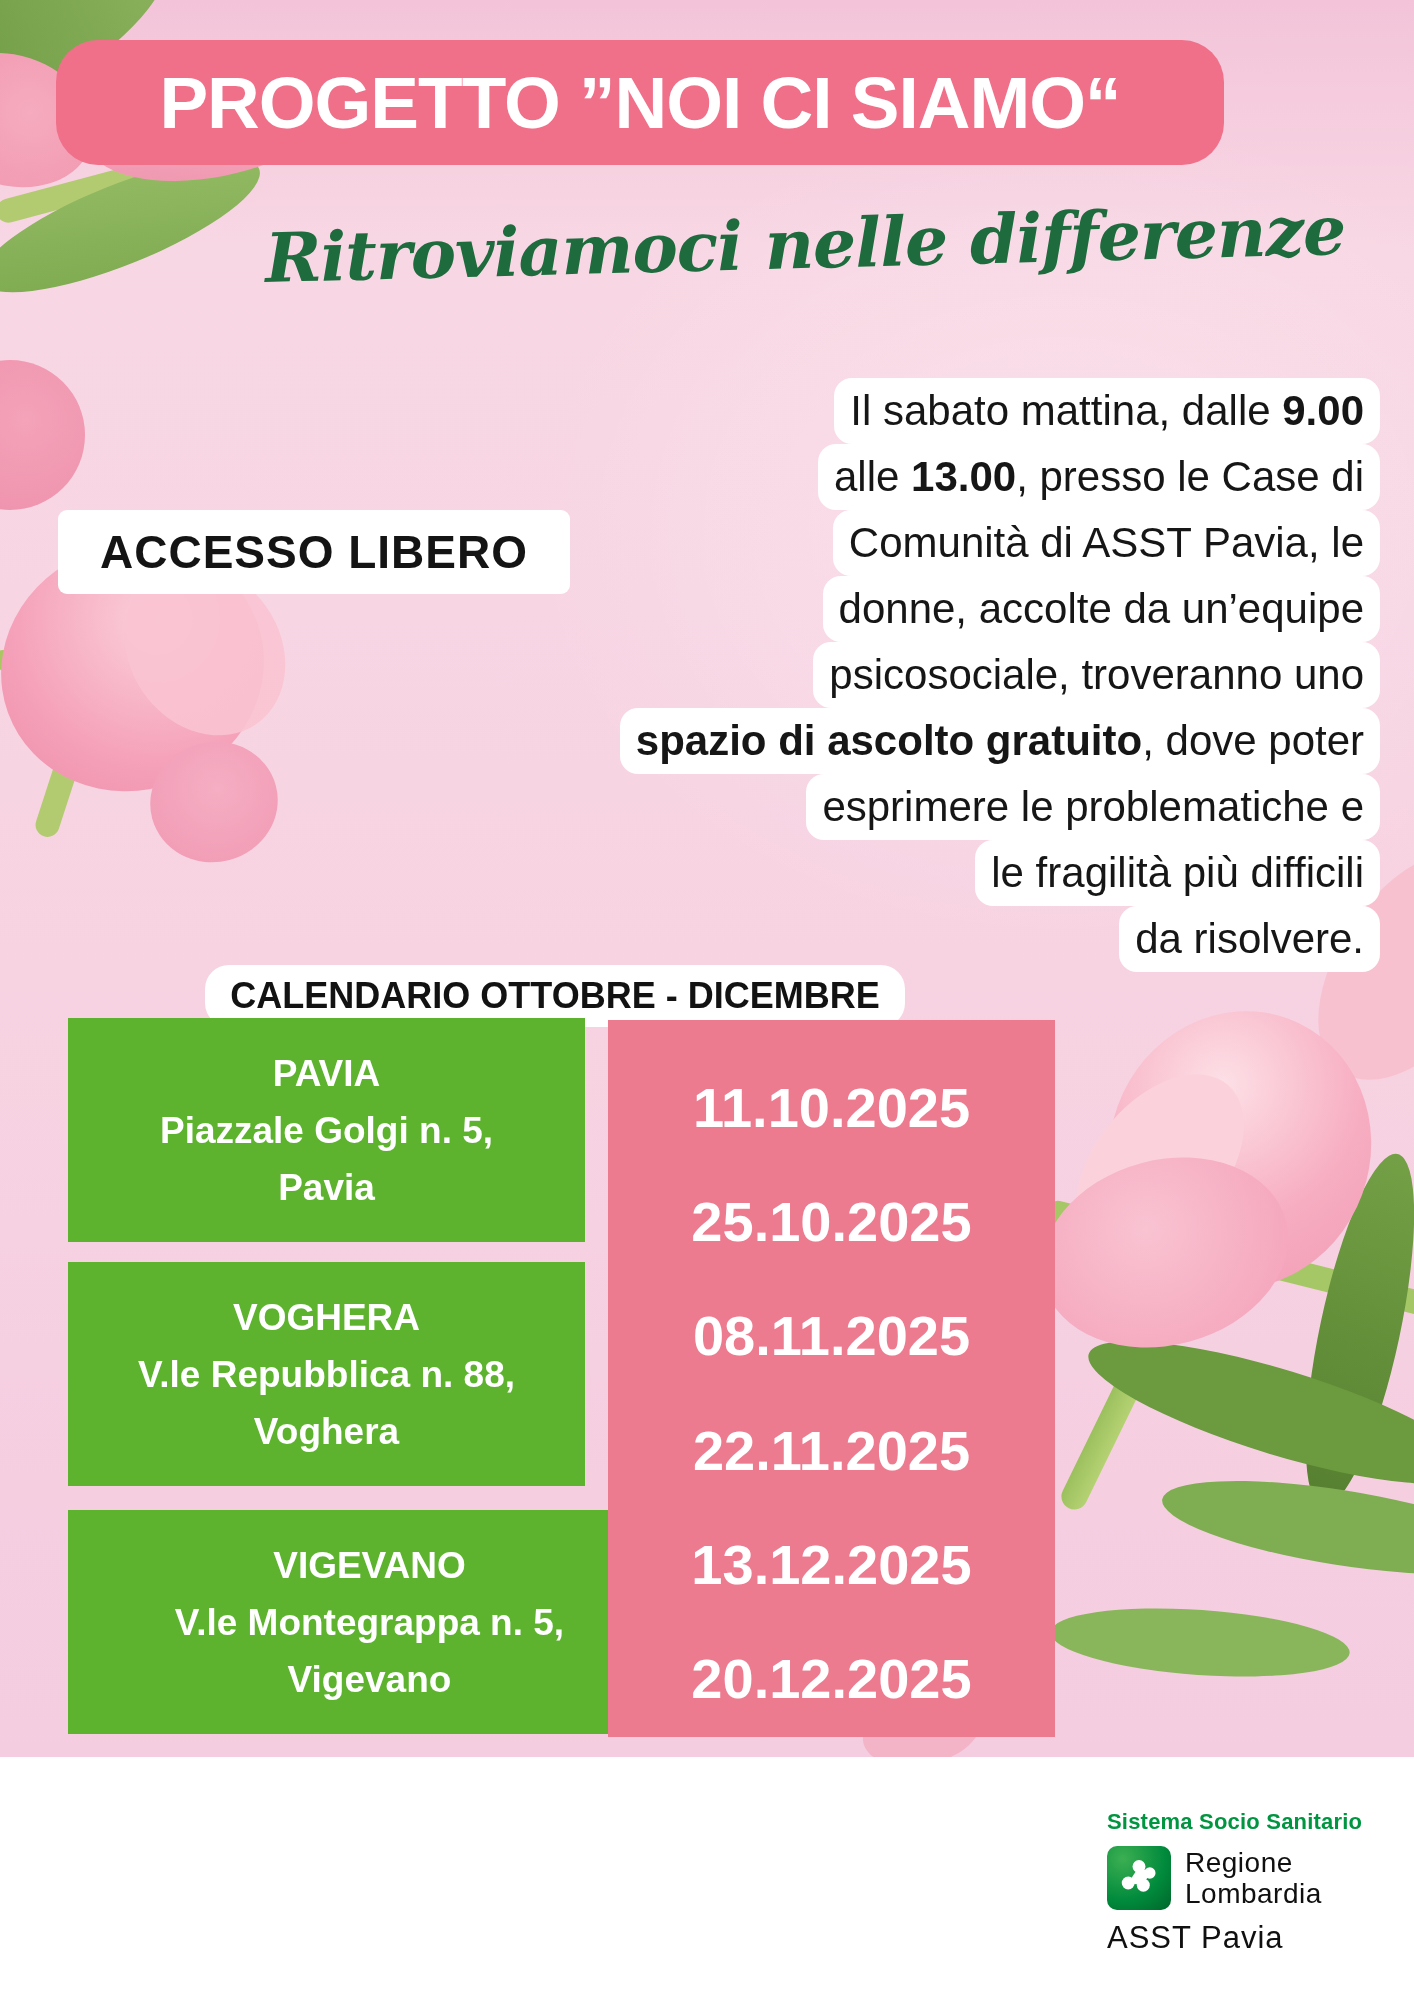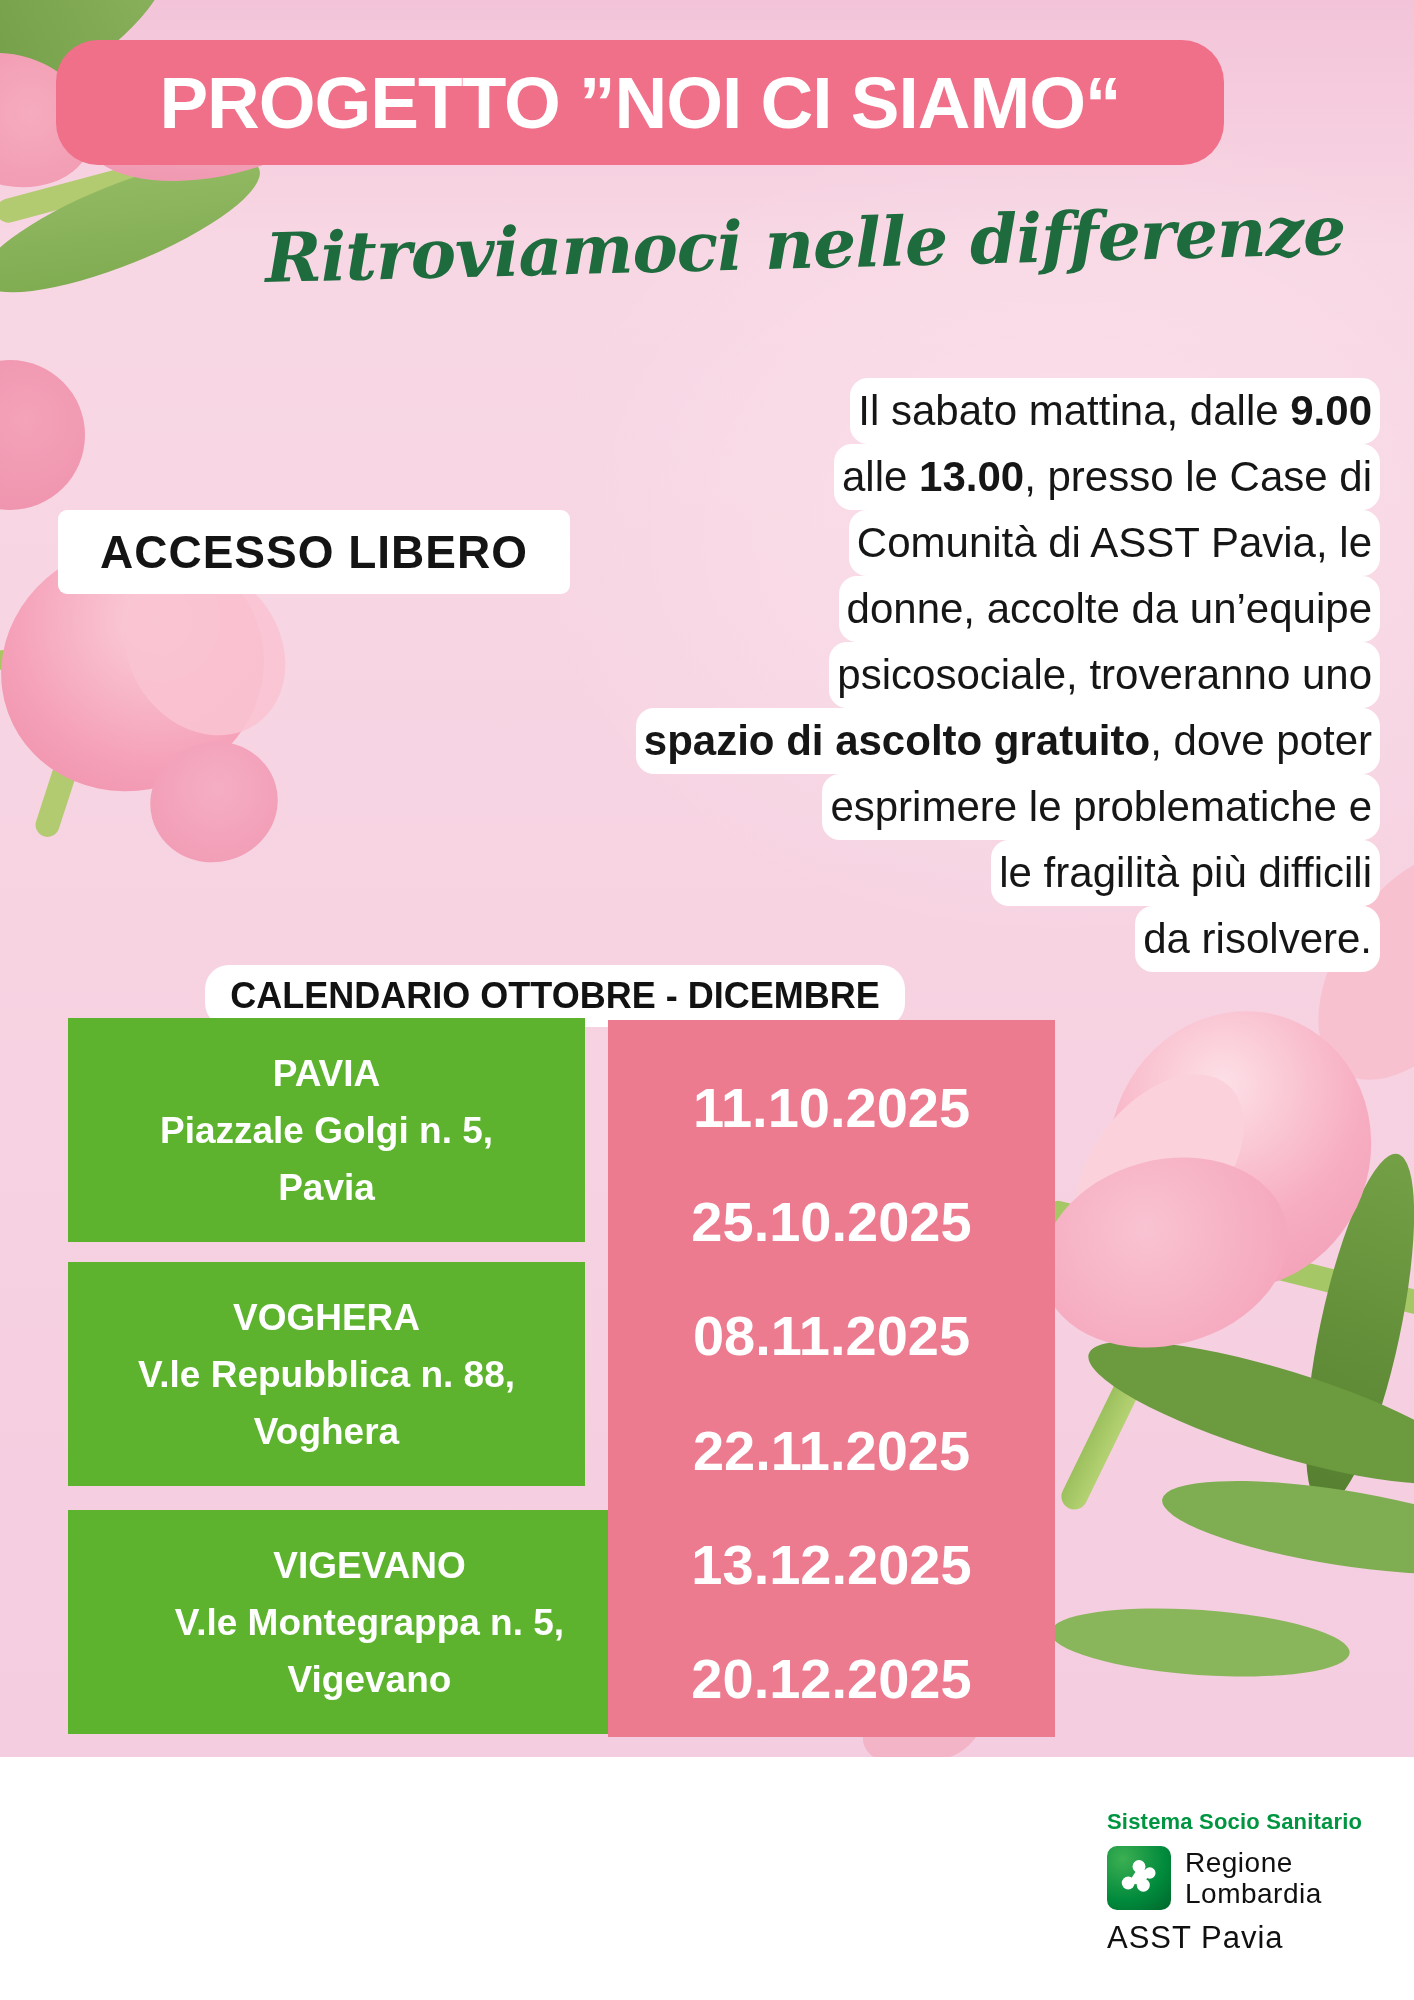--- a/index.html
+++ b/index.html
@@ -68,21 +68,21 @@
     display:flex;align-items:center;justify-content:center;
   }
   .badge span{font-size:46px;font-weight:700;color:#141414;letter-spacing:1px;white-space:nowrap;}
   
   .body-bubble{
     position:absolute;right:34px;top:378px;width:1040px;text-align:right;
   }
   .body-bubble .line{display:block;height:66px;}
   .body-bubble .pill{
     display:inline-block;background:#fff;border-radius:18px;
-    padding:10px 8px;font-size:42px;line-height:46px;color:#161616;white-space:nowrap;
+    padding:10px 16px;font-size:42px;line-height:46px;color:#161616;white-space:nowrap;
   }
   .body-bubble .b{font-weight:700;}
   
   .cal-header{
     position:absolute;left:205px;top:965px;width:700px;height:62px;
     background:#fff;border-radius:24px;
     display:flex;align-items:center;justify-content:center;
   }
   .cal-header span{font-size:36px;font-weight:700;color:#121212;white-space:nowrap;}
   .loc-box{

